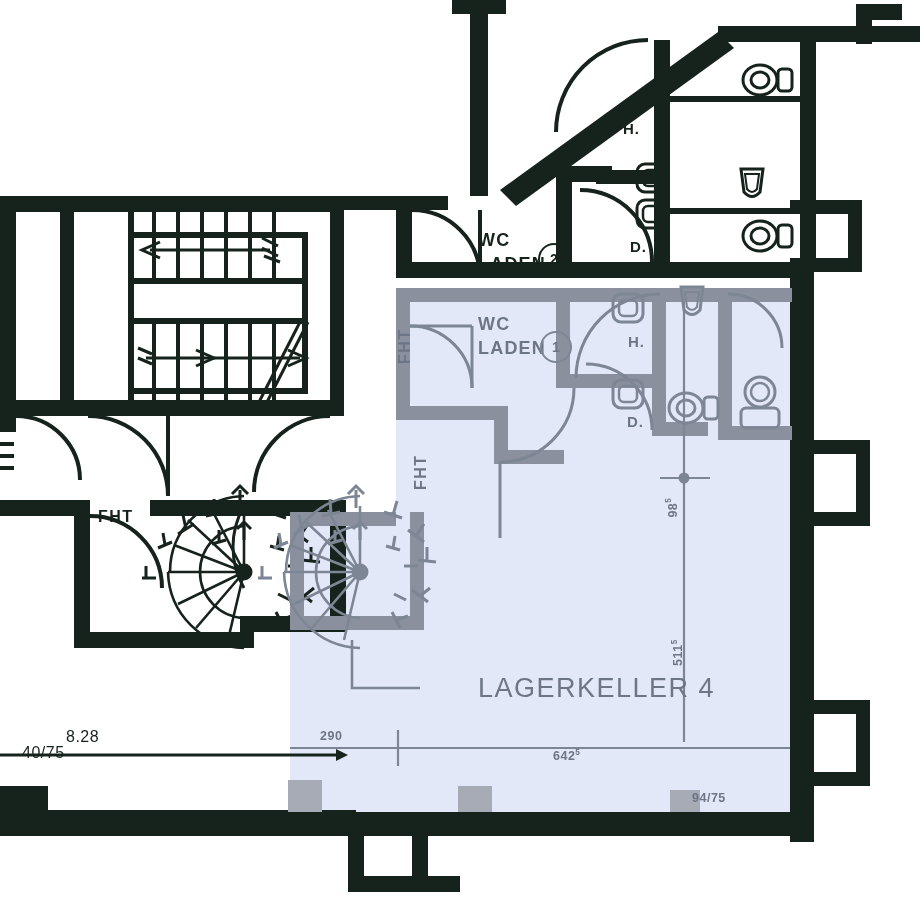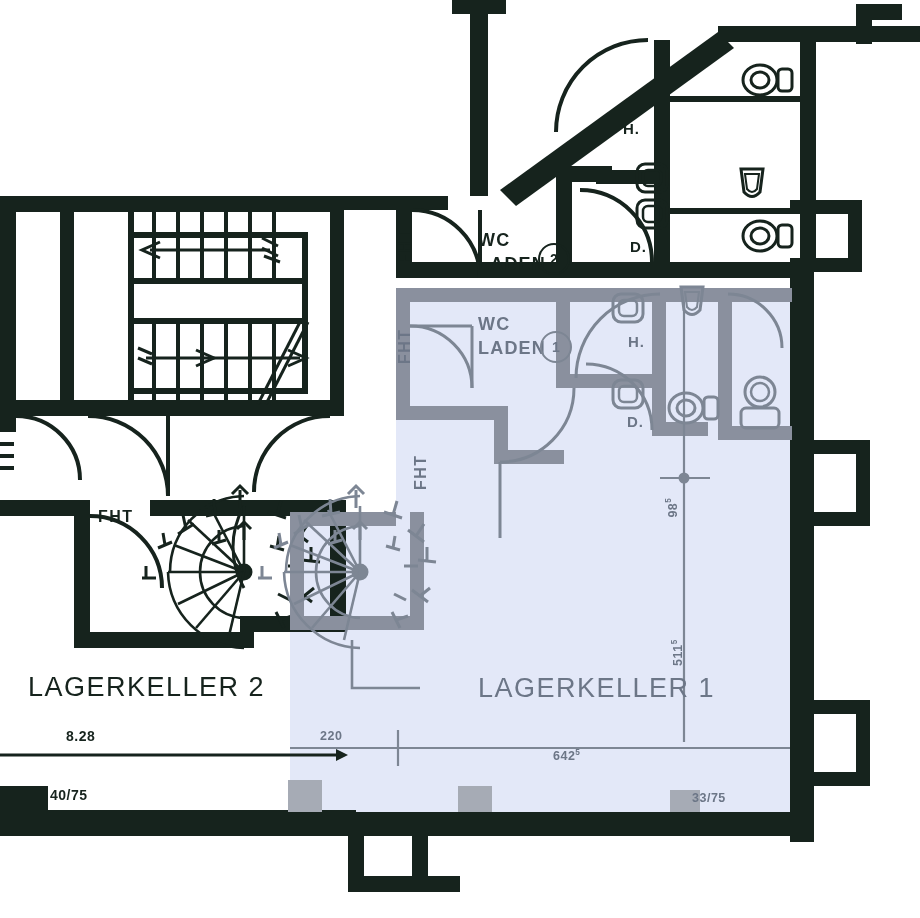--- a/index.html
+++ b/index.html
@@ -33,22 +33,22 @@
     letter-spacing:1.2px;
     line-height:1.35;
     font-weight:700;
   }
   .lbl-short{
     font-size:15px;
     font-weight:700;
     letter-spacing:1px;
   }
   .lbl-dim{
-    font-size:14px;
-    font-weight:700;
+    font-size:16px;
+    font-weight:400;
     letter-spacing:.5px;
   }
   .lbl-dim-sm{
     font-size:12.5px;
     font-weight:700;
     letter-spacing:.5px;
   }
   .lbl-fht{
     font-size:16px;
     font-weight:700;
@@ -355,23 +355,22 @@
       <use href="#wash-basin-round" transform="translate(760,404)"></use>
     </g>
 
     <g fill="#a6abb5" stroke="none">
       <rect x="288" y="780" width="34" height="32"></rect>
       <rect x="458" y="786" width="34" height="26"></rect>
       <rect x="670" y="790" width="30" height="22"></rect>
     </g>
   </svg>
 
-  <div class="lbl lbl-room-big ink-black" style="left:28px; top:672px;">LAGERKELLER 2</div>
-
-  <div class="lbl lbl-room-big ink-blue" style="left:478px; top:673px;">LAGERKELLER 1</div>
+
+  <div class="lbl lbl-room-big ink-blue" style="left:478px; top:673px;">LAGERKELLER 4</div>
 
   <div class="lbl lbl-room ink-black" style="left:478px; top:228px;">
     <div>WC</div>
     <div>LADEN</div>
   </div>
   <div class="circ-num circ-black" style="left:538px; top:243px;">2</div>
 
   <div class="lbl lbl-room ink-blue" style="left:478px; top:312px;">
     <div>WC</div>
     <div>LADEN</div>
@@ -384,29 +383,29 @@
   <div class="lbl lbl-short ink-blue" style="left:628px; top:333px;">H.</div>
   <div class="lbl lbl-short ink-blue" style="left:627px; top:413px;">D.</div>
 
   <div class="lbl lbl-fht ink-black rot90ccw" style="left:396px; top:264px;">FHT</div>
   <div class="lbl lbl-fht ink-blue rot90ccw" style="left:396px; top:364px;">FHT</div>
   <div class="lbl lbl-fht ink-blue rot90ccw" style="left:412px; top:490px;">FHT</div>
   <div class="lbl lbl-fht ink-black" style="left:98px; top:508px;">FHT</div>
 
   <div class="lbl lbl-dim ink-black" style="left:66px; top:728px;">8.28</div>
 
-  <div class="lbl lbl-dim ink-black" style="left:22px; top:787px;margin-left:28px;">40/75</div>
-
-  <div class="lbl lbl-dim-sm ink-blue" style="left:320px; top:729px;">220</div>
+  <div class="lbl lbl-dim ink-black" style="left:22px; top:744px;">40/75</div>
+
+  <div class="lbl lbl-dim-sm ink-blue" style="left:320px; top:729px;">290</div>
 
   <div class="lbl lbl-dim-sm ink-blue" style="left:553px; top:748px;">
     <span>642</span><span class="sup">5</span>
   </div>
 
-  <div class="lbl lbl-dim-sm ink-blue" style="left:692px; top:791px;">33/75</div>
+  <div class="lbl lbl-dim-sm ink-blue" style="left:692px; top:791px;">94/75</div>
 
   <div class="lbl lbl-dim-sm ink-blue rot90ccw" style="left:662px; top:500px;">
     <span>98</span><span class="sup">5</span>
   </div>
 
   <div class="lbl lbl-dim-sm ink-blue rot90ccw" style="left:664px; top:645px;">
     <span>511</span><span class="sup">5</span>
   </div>
 
 </div>

